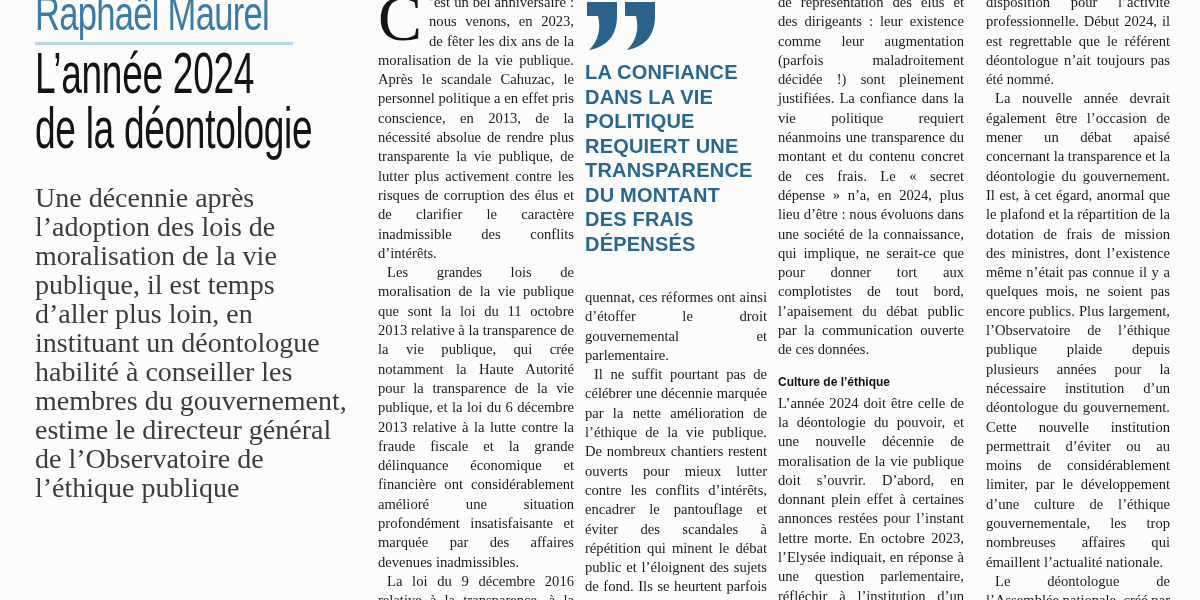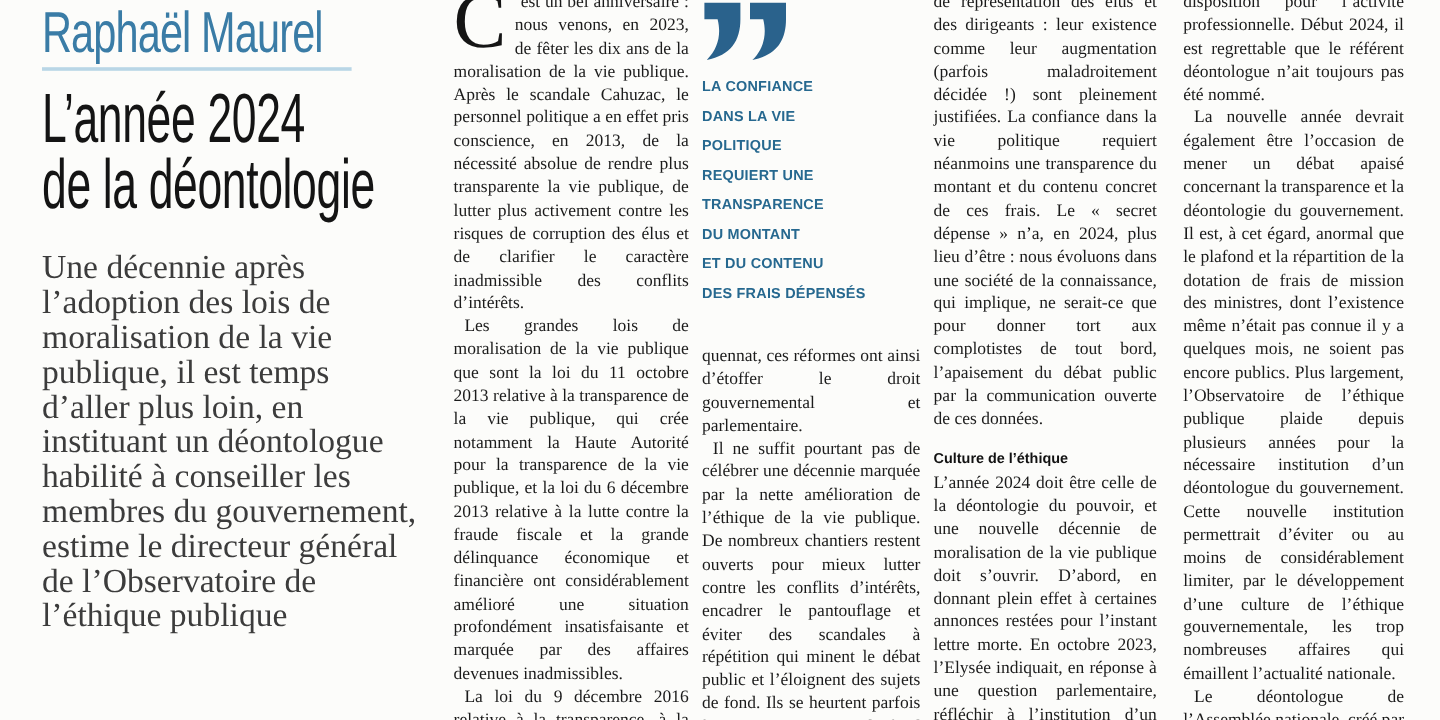--- a/index.html
+++ b/index.html
@@ -2,29 +2,29 @@
 <html><head>
 <meta charset="utf-8">
 <style>
   html,body { margin:0; padding:0; }
   .page {
     position:relative; width:1200px; height:600px;
     background:#fcfcfa; overflow:hidden;
     font-family:"Liberation Serif", serif;
   }
   
-  .col1 { position:absolute; left:35px; top:14px; width:324px; }
+  .col1 { position:absolute; left:35px; top:0; width:324px; }
   .author-line { margin-top:-14px; white-space:nowrap; }
   .author-line span {
     display:inline-block; transform:scaleX(0.72); transform-origin:0 50%;
     font-family:"Liberation Sans", sans-serif; font-weight:400;
     font-size:48px; letter-spacing:-1px; color:#3a7ca6;
   }
   .author-underline { width:258px; height:3px; background:#b9d6e6; margin-top:1px; }
-  .headline { margin-top:12px; color:#141414; }
+  .headline { color:#141414; }
   .headline .hl { height:55px; white-space:nowrap; }
   .headline .hl span {
     display:inline-block; transform:scaleX(0.64); transform-origin:0 50%;
     font-family:"Liberation Sans", sans-serif; font-weight:400;
     font-size:58px; letter-spacing:-0.5px; line-height:55px; color:#141414;
   }
   .standfirst {
     margin-top:28px; width:318px;
     font-size:28px; line-height:29px; color:#3c3c3c;
   }
@@ -41,21 +41,21 @@
   .col4 { left:778px; width:186px; }
   .col5 { left:986px; width:184px; }
   .dropcap {
     float:left; font-family:"Liberation Serif", serif; font-weight:500;
     font-size:66px; line-height:48px; margin:1px 7px 0 0; color:#151515;
   }
   
   .quote-icon { display:block; margin:2px 0 10px 0; }
   .pullquote {
     font-family:"Liberation Sans", sans-serif; font-weight:700;
-    font-size:12px; line-height:24.5px; letter-spacing:0.2px;
+    font-size:20px; line-height:24.5px; letter-spacing:0.2px;
     color:#26688f; text-transform:uppercase;
   }
   .after-quote { margin-top:32px !important; }
   
   .subhead {
     font-family:"Liberation Sans", sans-serif; font-weight:700;
     font-size:12px; color:#111; margin:15px 0 5px 0;
   }
 </style>
 </head>
@@ -86,21 +86,20 @@
       <path fill="#2a628c" d="M2,0 L32,0 L32,14 C32,32 24,44 4,48 C14,38 16,26 13,14 L2,14 Z"></path>
       <path fill="#2a628c" transform="translate(38,0)" d="M2,0 L32,0 L32,14 C32,32 24,44 4,48 C14,38 16,26 13,14 L2,14 Z"></path>
     </svg>
     <div class="pullquote">
       <div>La confiance</div>
       <div>dans la vie</div>
       <div>politique</div>
       <div>requiert une</div>
       <div>transparence</div>
       <div>du montant</div>
-      <div>et du contenu</div>
       <div>des frais dépensés</div>
     </div>
     <p class="after-quote">quennat, ces réformes ont ainsi d’étoffer le droit gouvernemental et parlementaire.</p>
     <p class="indent">Il ne suffit pourtant pas de célébrer une décennie marquée par la nette amélioration de l’éthique de la vie publique. De nombreux chantiers restent ouverts pour mieux lutter contre les conflits d’intérêts, encadrer le pantouflage et éviter des scandales à répétition qui minent le débat public et l’éloignent des sujets de fond. Ils se heurtent parfois à une petite musique de fond qui fustige, dans les hautes sphères, une transparence devenue excessive et contre-productive, et qui doit être entendue.</p>
 
   </div>
 
   <div class="bodycol col4 cuttop">
     <p>de représentation des élus et des dirigeants : leur existence comme leur augmentation (parfois maladroitement décidée !) sont pleinement justifiées. La confiance dans la vie politique requiert néanmoins une transparence du montant et du contenu concret de ces frais. Le « secret dépense » n’a, en 2024, plus lieu d’être : nous évoluons dans une société de la connaissance, qui implique, ne serait-ce que pour donner tort aux complotistes de tout bord, l’apaisement du débat public par la communication ouverte de ces données.</p>
     <div class="subhead">Culture de l’éthique</div>

